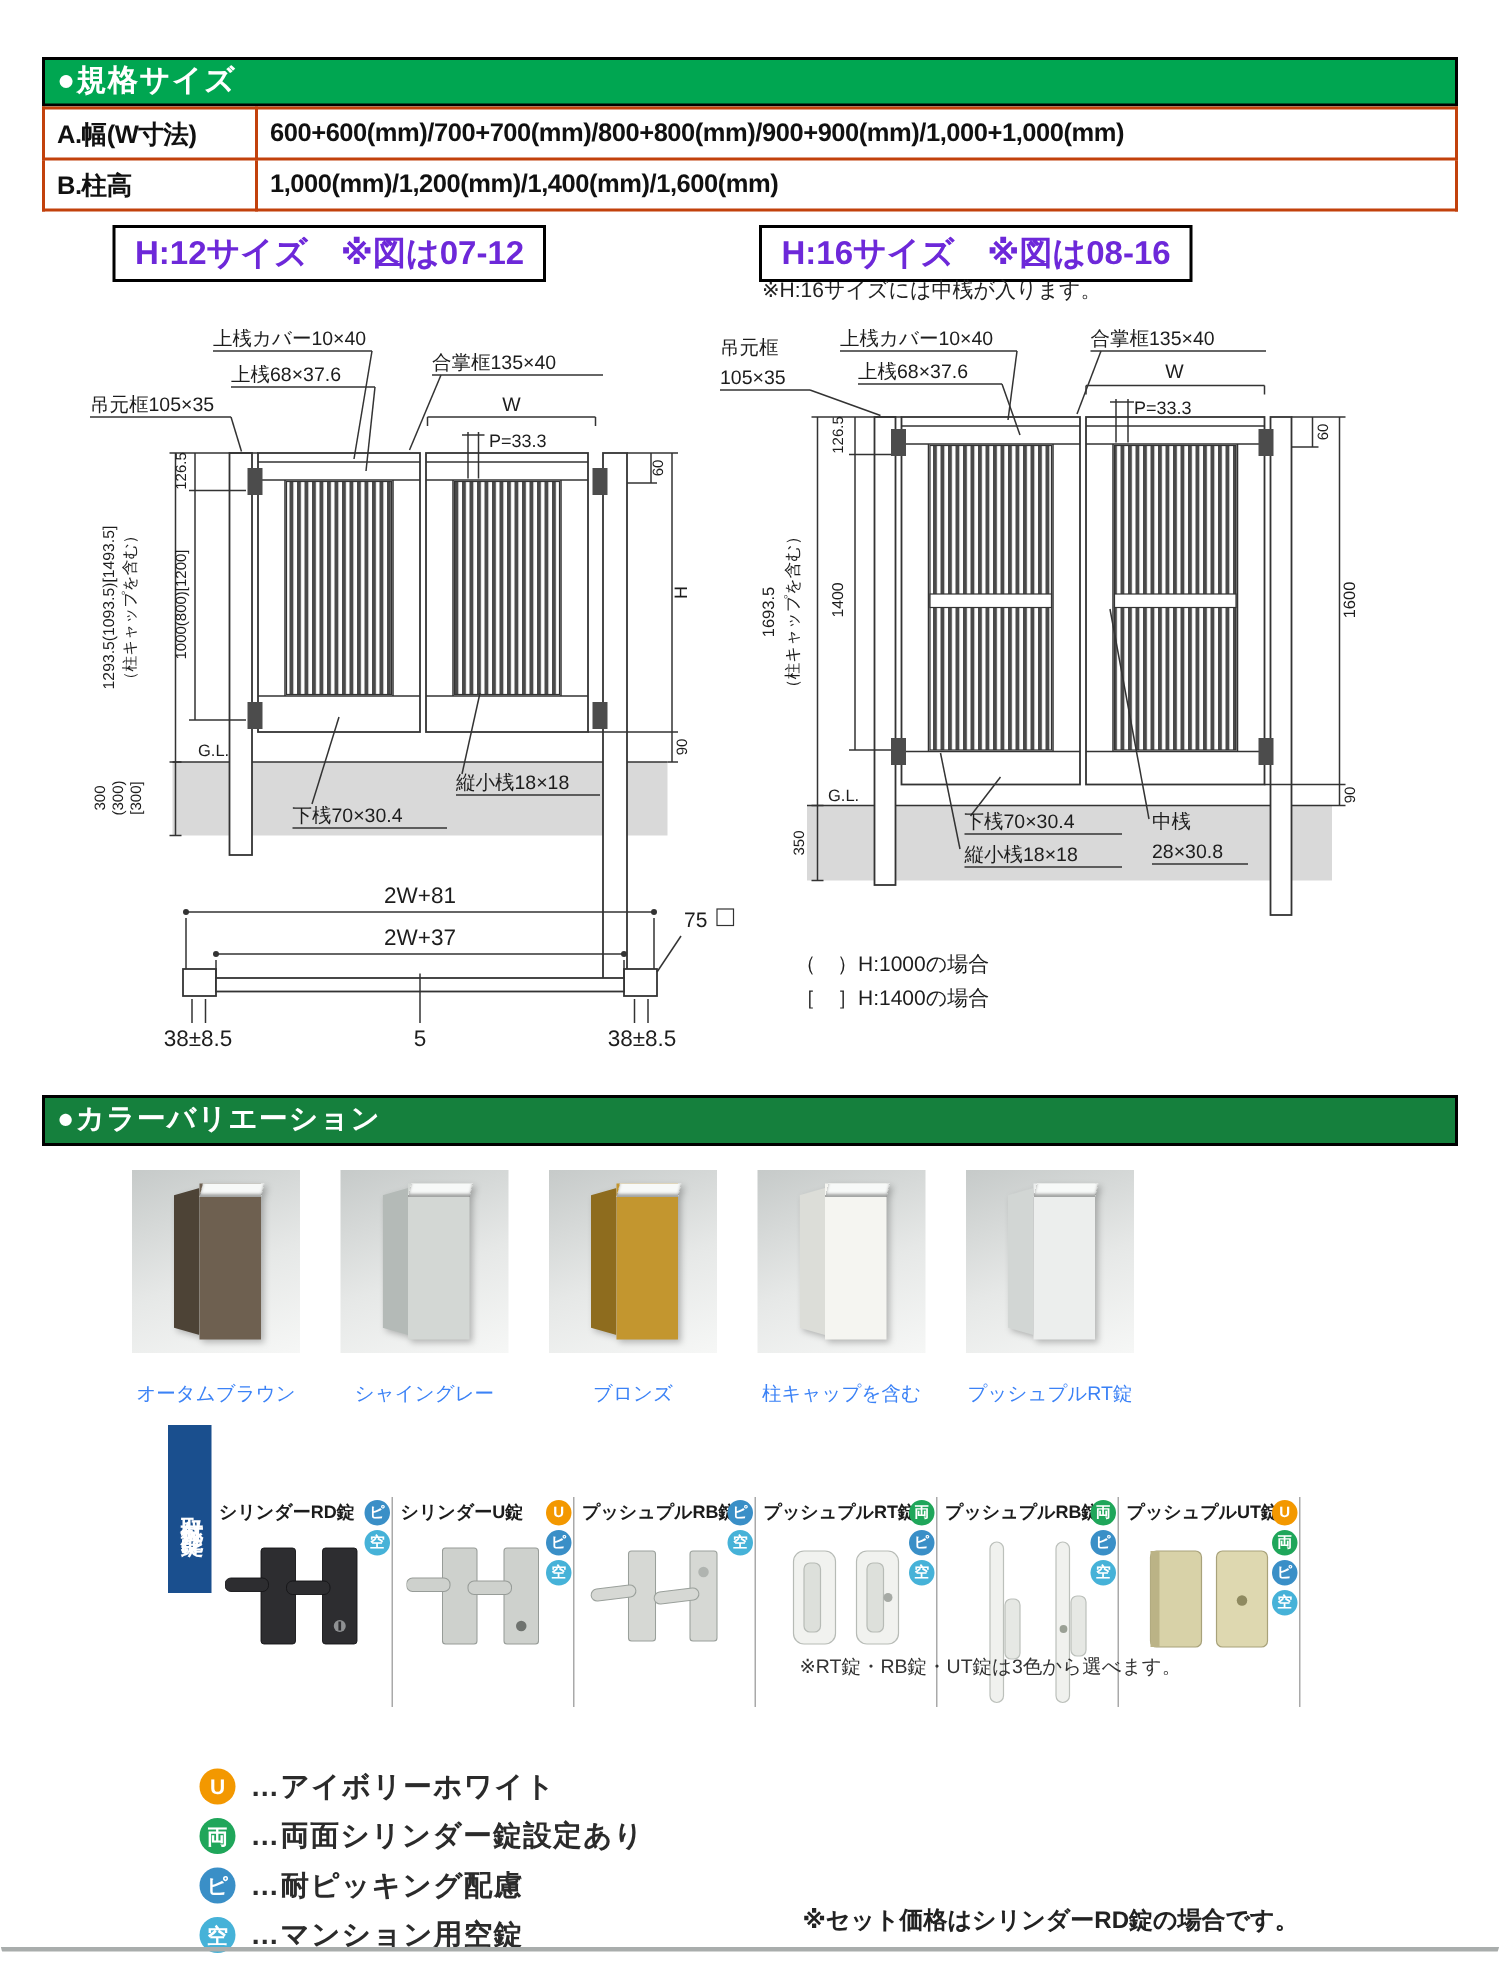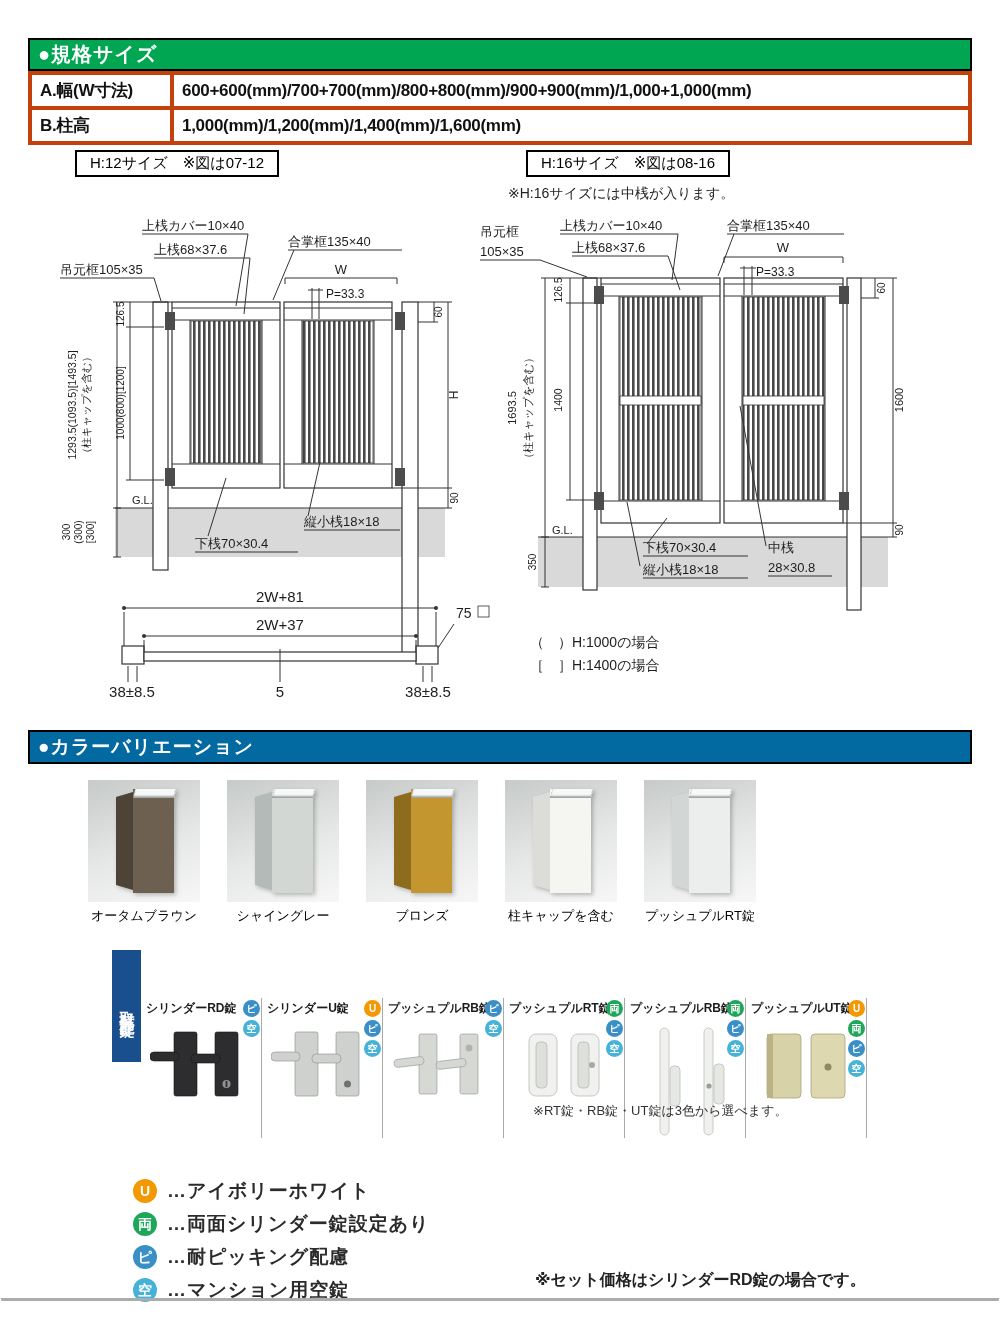--- a/index.html
+++ b/index.html
@@ -4,28 +4,28 @@
 <style>
   * { margin:0; padding:0; box-sizing:border-box; }
   body { background:#fff; font-family:"Liberation Sans","DejaVu Sans",sans-serif; }
   .page { position:relative; width:1000px; height:1322px; background:#fff; overflow:hidden;border-radius:30px; }
 
   
   .spec { position:absolute; left:28px; top:38px; width:944px; }
   .spec-header { height:33px; line-height:29px; border:2px solid #000; color:#fff;
     font-size:20px; font-weight:bold; padding-left:8px; letter-spacing:1px; }
   .spec-table { width:100%; border-collapse:collapse; background:#fff; }
-  .spec-table th, .spec-table td { border:4px solid #c2410c; font-size:17px; font-weight:bold;
+  .spec-table th, .spec-table td { border:2px solid #c2410c; font-size:17px; font-weight:bold;
     color:#111; padding:4px 8px; text-align:left; height:34px; letter-spacing:-0.3px; }
   .spec-table th { width:142px; }
 
   
   .diagrams { position:absolute; left:0; top:145px; width:1000px; height:585px; }
   .dg-title { position:absolute; top:5px; border:2px solid #000; background:#fff;
-    font-size:15px; font-weight:400; padding:2px 13px; color:#000000; white-space:nowrap; }
+    font-size:22px; font-weight:700; padding:2px 13px; color:#6d28d9; white-space:nowrap; }
   .dg-note { position:absolute; left:508px; top:40px; font-size:14px; color:#222; }
   .dg { position:absolute; overflow:visible; }
   .dg text { fill:#1d1d1d; }
   .dg line, .dg path { stroke:#333; stroke-width:1; fill:none; }
   .dg .thin { stroke-width:0.8; }
   .dg rect.frame { fill:#fff; stroke:#333; stroke-width:1.2; }
   .dg rect.hinge { fill:#4c4c4c; stroke:none; }
   .dg .dot { fill:#333; stroke:none; }
 
   
@@ -36,21 +36,21 @@
   .swatch { width:112px; text-align:center; }
   .swatch-img { width:112px; height:122px;
     background:linear-gradient(160deg,#c6cac9 0%,#e6e8e7 55%,#f6f7f6 100%); position:relative; }
   .post { position:absolute; left:28px; top:9px; width:58px; height:104px;
     filter:drop-shadow(2px 2px 2px rgba(0,0,0,.25)); }
   .p-side { position:absolute; left:0; top:3px; width:17px; height:98px;
     clip-path:polygon(0 5%, 100% 0%, 100% 100%, 0 95%); }
   .p-front { position:absolute; left:17px; top:0; width:41px; height:104px; }
   .p-open { position:absolute; left:17px; top:0; width:41px; height:9px; background:#f7f9f8;
     box-shadow:inset 0 -2px 2px rgba(0,0,0,.35); transform:skewX(-14deg); transform-origin:left bottom; }
-  .swatch-label { margin-top:5px; font-size:13px; color:#000000; }
+  .swatch-label { margin-top:18px; font-size:13px; color:#3b82f6; }
 
   
   .locks { position:absolute; left:112px; top:950px; display:flex; align-items:flex-start; }
   .lock-band { width:29px; height:112px; color:#fff; font-size:15px; font-weight:bold;
     writing-mode:vertical-rl; text-orientation:upright; letter-spacing:3px;
     display:flex; align-items:center; justify-content:center; }
   .lock-cells { display:flex;margin-top:48px; }
   .lock-cell { width:121px; min-height:126px; border-right:1px solid #a9a9a9; padding:2px 2px 0 5px; position:relative; }
   .lock-head { position:relative; height:20px; }
   .lock-name { font-size:12px; font-weight:bold; color:#1c1c1c; white-space:nowrap; display:block; }
@@ -85,21 +85,21 @@
       <tr>
         <th>B.柱高</th>
         <td>1,000(mm)/1,200(mm)/1,400(mm)/1,600(mm)</td>
       </tr>
     </tbody>
       </table>
   </div>
 
   <div class="diagrams">
     <div class="dg-title" style="left:75px">H:12サイズ　※図は07-12</div>
-    <div class="dg-title" style="left:526px">H:16サイズ　※図は08-16</div>
+    <div class="dg-title" style="left:506px">H:16サイズ　※図は08-16</div>
     <div class="dg-note">※H:16サイズには中桟が入ります。</div>
 
     <svg class="dg" style="left:58px; top:55px" width="450" height="500" viewBox="0 0 450 500">
       <defs>
         <pattern id="sl12" patternUnits="userSpaceOnUse" width="5" height="4">
           <rect width="5" height="4" fill="#fff"></rect>
             <rect width="2.6" height="4" fill="#4a4a4a"></rect>
         </pattern>
       </defs>
       <g>
@@ -313,21 +313,21 @@
         <text transform="translate(413 88) rotate(-90)" font-size="10" text-anchor="middle">60</text>
         <text transform="translate(431 200) rotate(-90)" font-size="11" text-anchor="middle">1600</text>
         <text transform="translate(431 330) rotate(-90)" font-size="10" text-anchor="middle">90</text>
         <text x="58" y="447" font-size="14">（　）H:1000の場合</text>
         <text x="58" y="470" font-size="14">［　］H:1400の場合</text>
       </g>
     </svg>
   </div>
 
   <div class="colors">
-    <div class="colors-header" style="background: #0369a1;">●カラーバリエーション</div>
+    <div class="colors-header" style="background: #15803d;">●カラーバリエーション</div>
     <div class="swatch-row">
       <div class="swatch">
         <div class="swatch-img">
           <div class="post">
               <div class="p-side" style="background: rgb(77, 67, 54);"></div>
               <div class="p-front" style="background: rgb(110, 96, 80);"></div>
               <div class="p-open"></div>
             </div>
         </div>
         <div class="swatch-label">オータムブラウン</div>

